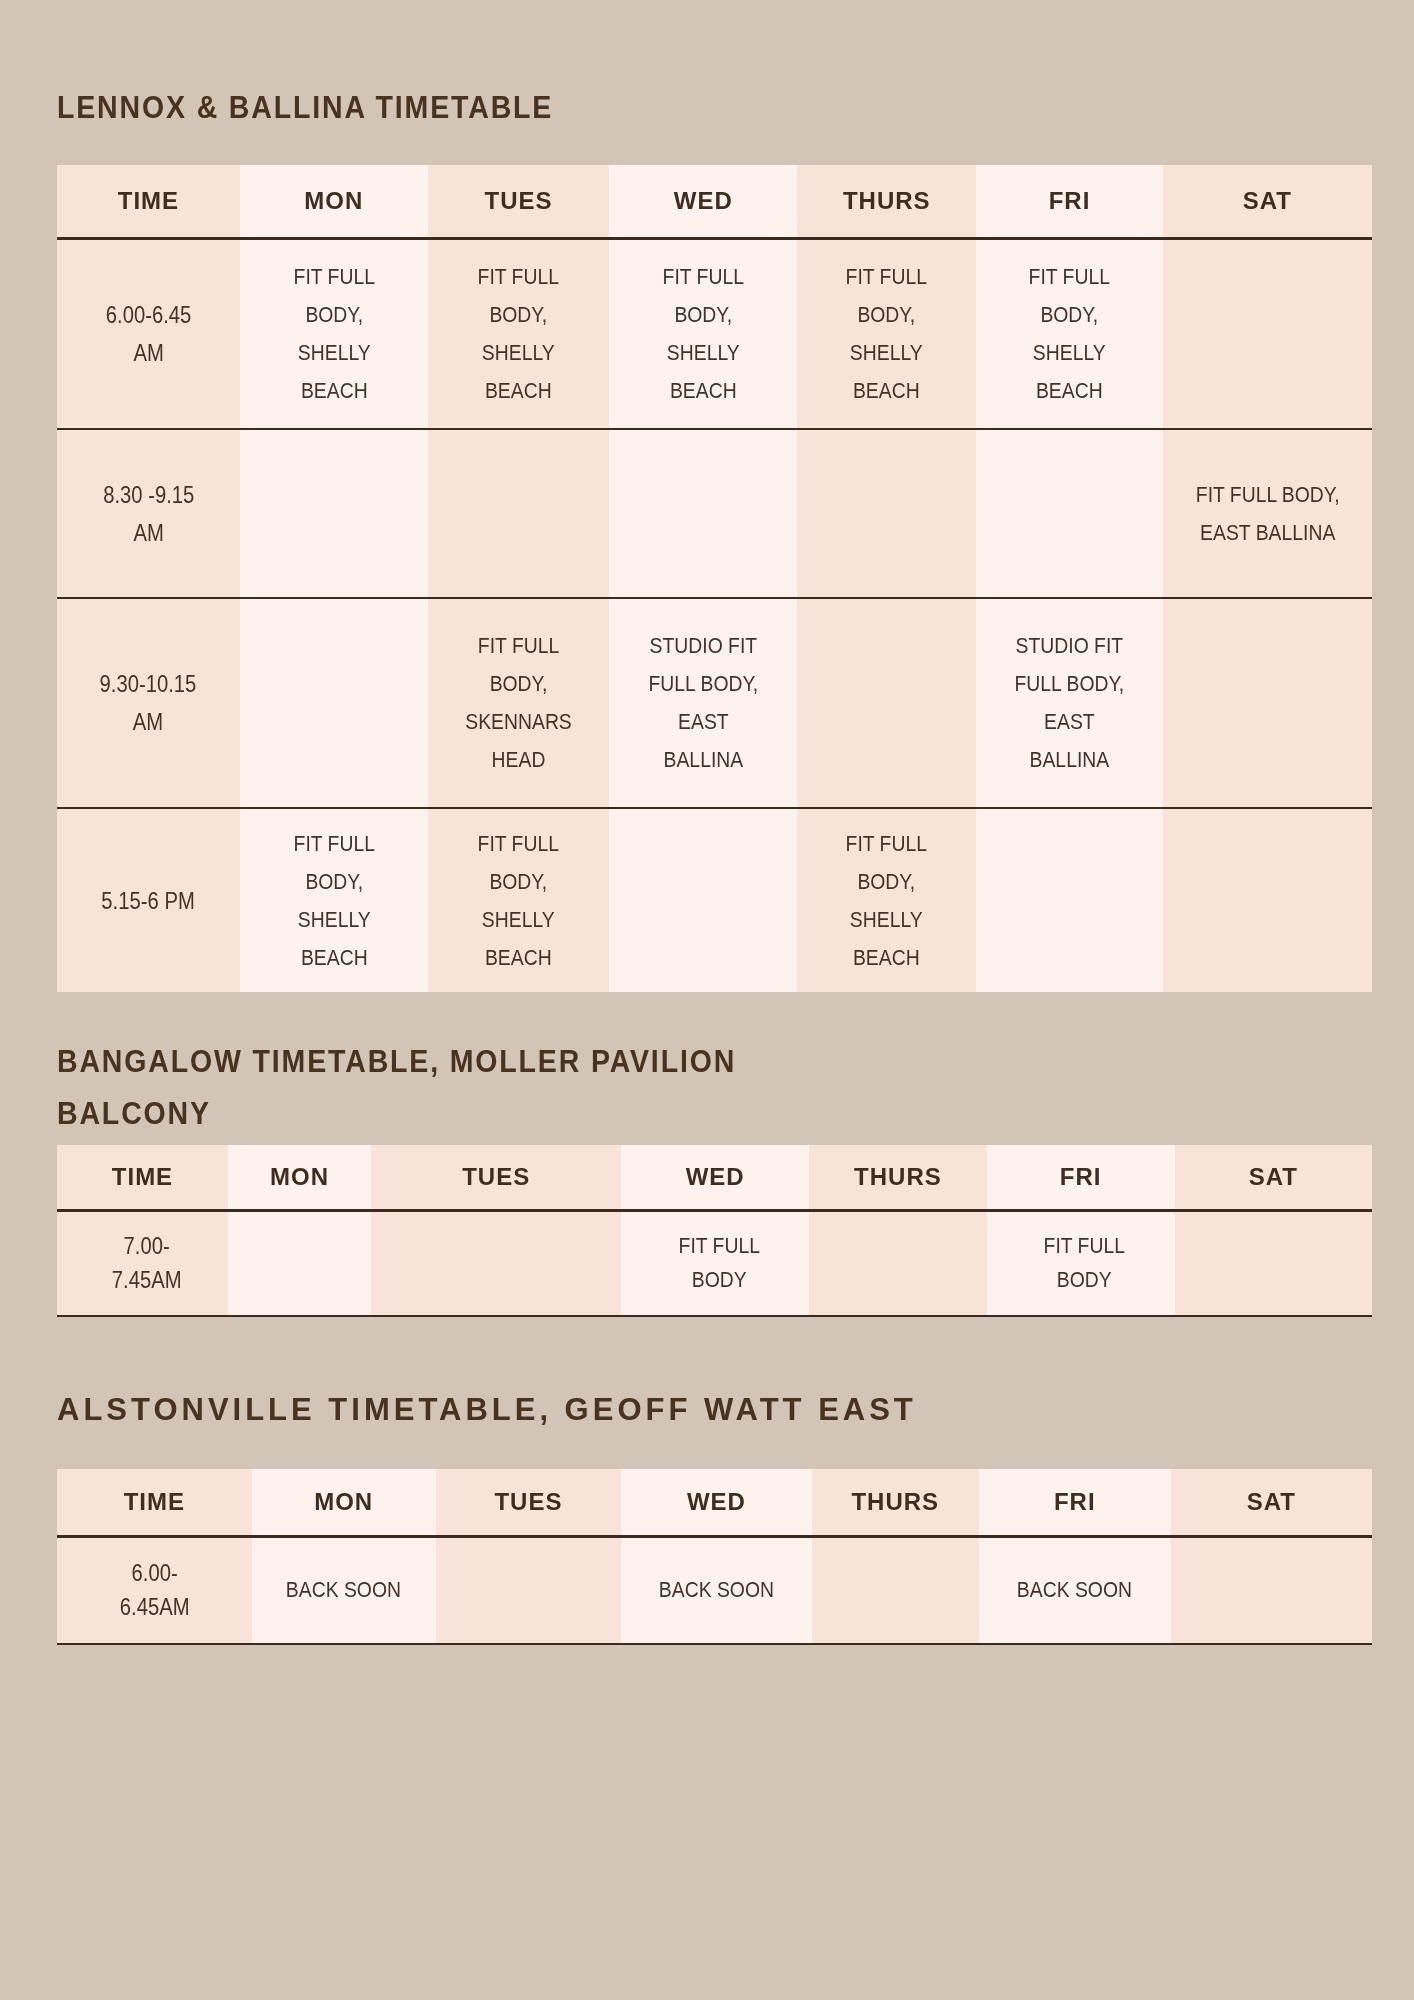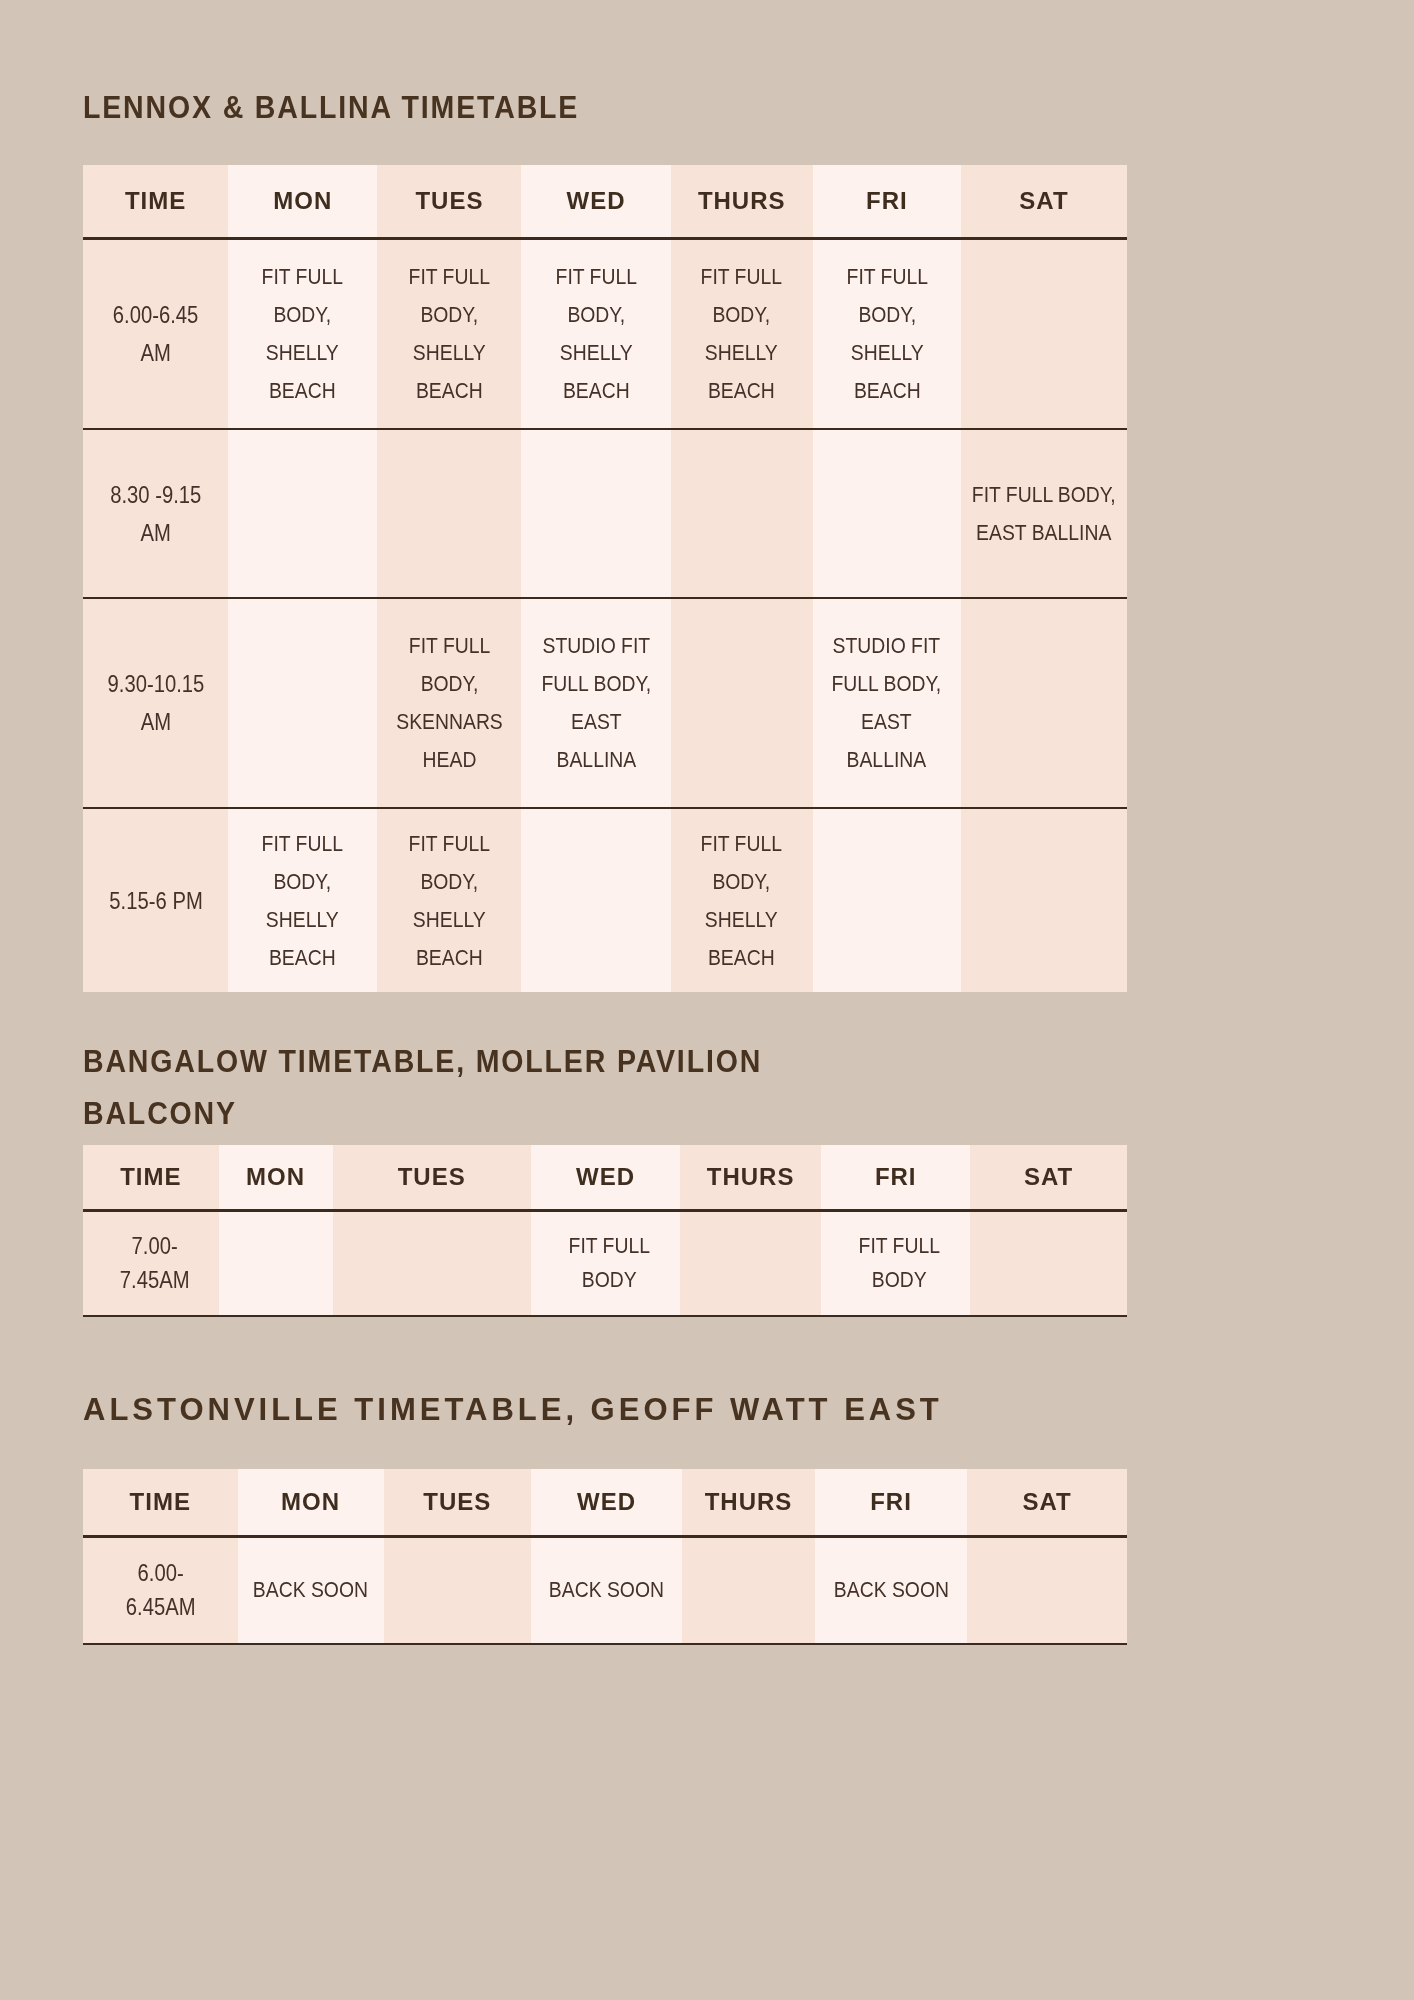--- a/index.html
+++ b/index.html
@@ -11,21 +11,21 @@
     --title:#473320;
   }
   *{box-sizing:border-box;margin:0;padding:0;}
   html,body{width:1414px;height:2000px;}
   body{
     background:var(--bg);
     font-family:"Liberation Sans", sans-serif;
     color:var(--ink);
   }
   .sheet{width:1414px;height:2000px;overflow:hidden;}
-  .content{margin-left:83px;width:1315px;}
+  .content{margin-left:57px;width:1315px;}
 
   .tt-title{
     color:var(--title);
     font-size:31px;
     font-weight:bold;
     line-height:36px;
     white-space:pre-line;
     letter-spacing:3px;
   }
   .tt-title.condensed{
@@ -34,21 +34,21 @@
     letter-spacing:2px;
   }
   .tt-title.two-line{line-height:52px;}
   .tt-title.wide{letter-spacing:4px;}
 
   #title-1{padding-top:90px;}
   #title-2{margin-top:44px;}
   #title-3{margin-top:75px;}
 
   table.timetable{
-    width:1044px;
+    width:1315px;
     border-collapse:collapse;
     table-layout:fixed;
   }
   #table-1{margin-top:39px;}
   #table-2{margin-top:5px;}
   #table-3{margin-top:41px;}
 
   table.timetable th, table.timetable td{
     text-align:center;
     vertical-align:middle;

